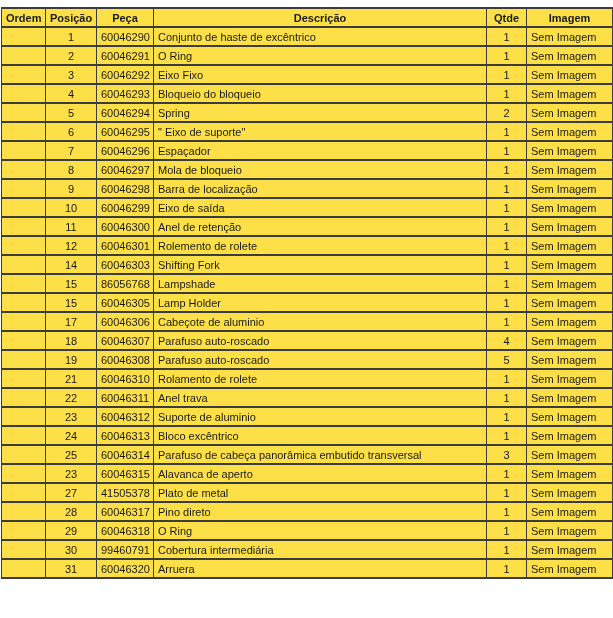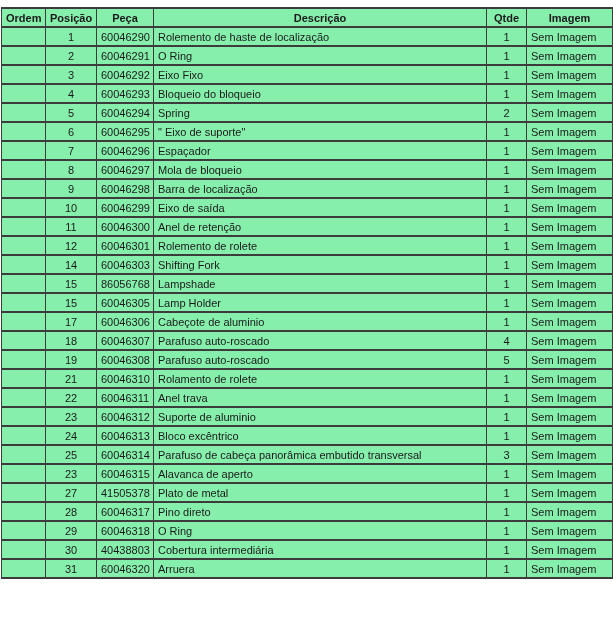--- a/index.html
+++ b/index.html
@@ -9,21 +9,21 @@
     width: 613px;
     height: 618px;
     overflow: hidden;
     font-family: "Liberation Sans", sans-serif;
   }
   table.parts {
     border-collapse: collapse;
     table-layout: fixed;
     width: 611px;
     margin: 7px 0 0 1px;
-    background: #86efac;
+    background: #fde047;
   }
   table.parts th,
   table.parts td {
     border: 1px solid #3c3c3c;
     border-top-width: 2px;
     border-bottom-width: 2px;
     font-size: 11px;
     color: #1a1a1a;
     height: 15px;
     padding: 1px 4px;
@@ -65,21 +65,21 @@
       <th>Descrição</th>
       <th>Qtde</th>
       <th>Imagem</th>
     </tr>
   </thead>
   <tbody id="parts-tbody">
       <tr>
         <td class="c-center"></td>
         <td class="c-center">1</td>
         <td class="c-center">60046290</td>
-        <td class="c-left">Rolemento de haste de localização</td>
+        <td class="c-left">Conjunto de haste de excêntrico</td>
         <td class="c-center">1</td>
         <td class="c-left">Sem Imagem</td>
       </tr>
       <tr>
         <td class="c-center"></td>
         <td class="c-center">2</td>
         <td class="c-center">60046291</td>
         <td class="c-left">O Ring</td>
         <td class="c-center">1</td>
         <td class="c-left">Sem Imagem</td>
@@ -280,21 +280,21 @@
         <td class="c-center"></td>
         <td class="c-center">29</td>
         <td class="c-center">60046318</td>
         <td class="c-left">O Ring</td>
         <td class="c-center">1</td>
         <td class="c-left">Sem Imagem</td>
       </tr>
       <tr>
         <td class="c-center"></td>
         <td class="c-center">30</td>
-        <td class="c-center">40438803</td>
+        <td class="c-center">99460791</td>
         <td class="c-left">Cobertura intermediária</td>
         <td class="c-center">1</td>
         <td class="c-left">Sem Imagem</td>
       </tr>
       <tr>
         <td class="c-center"></td>
         <td class="c-center">31</td>
         <td class="c-center">60046320</td>
         <td class="c-left">Arruera</td>
         <td class="c-center">1</td>

